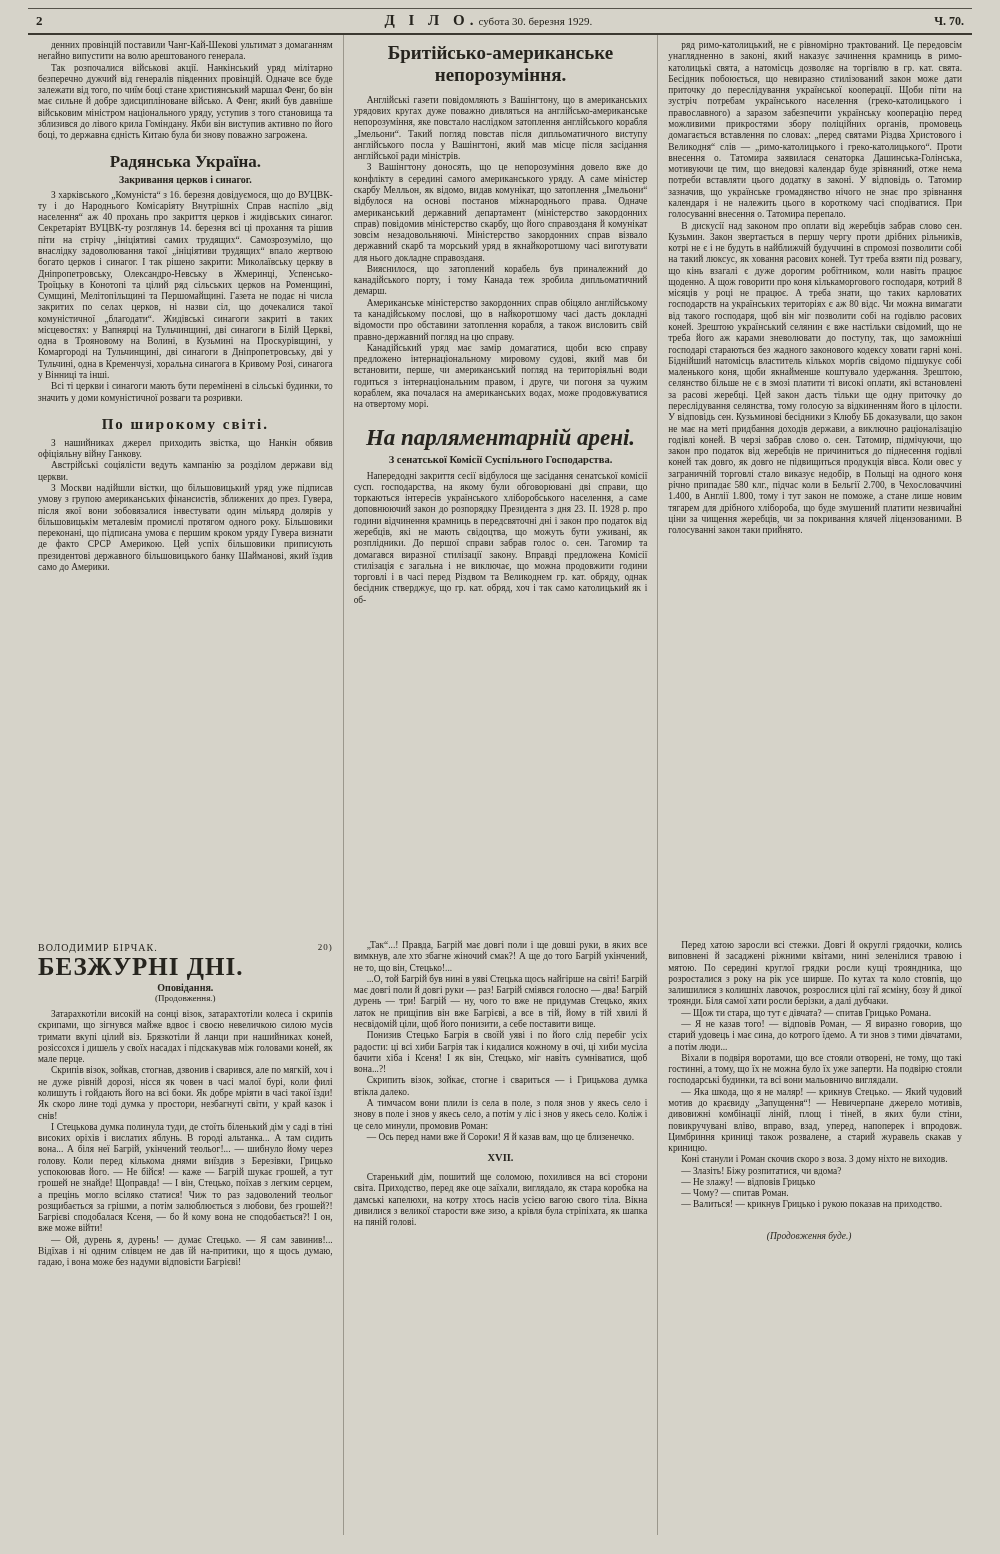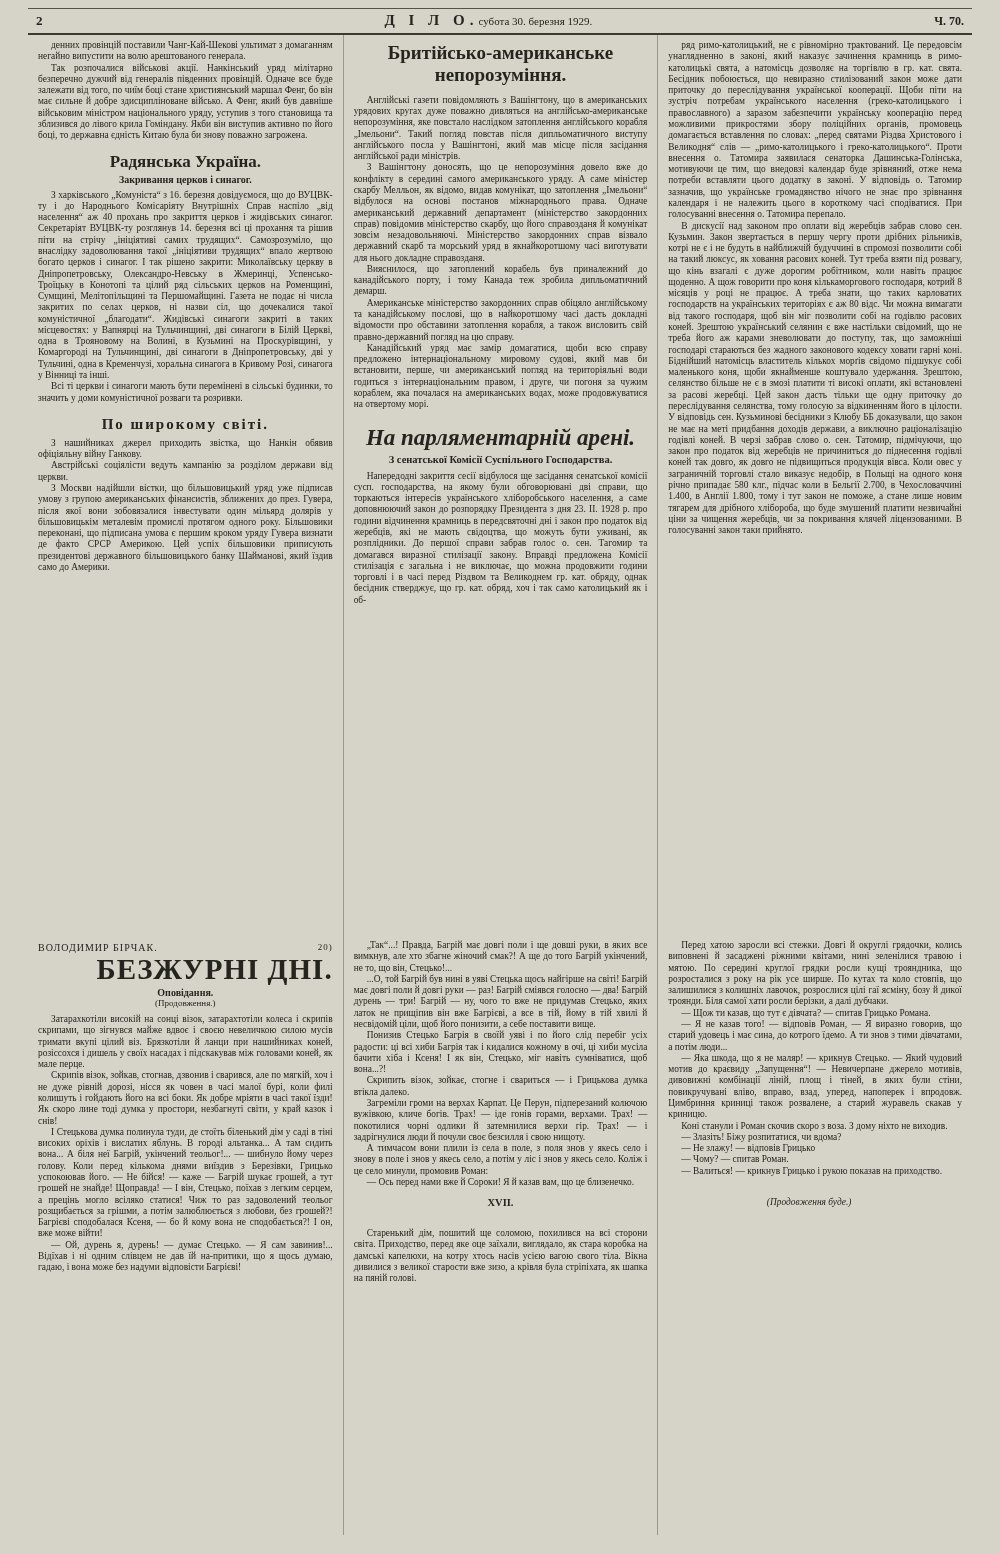--- a/index.html
+++ b/index.html
@@ -36,24 +36,24 @@
   .sec-sub{text-align:center;font-weight:bold;font-size:10px;margin:0 0 5px;}
   .world-title{text-align:center;font-weight:bold;font-size:15px;letter-spacing:2px;margin:12px 0 5px;}
   .brit-title{text-align:center;font-weight:bold;font-size:19px;line-height:1.15;margin:2px 0 9px;}
   .parl-title{text-align:center;font-weight:bold;font-style:italic;font-size:23px;margin:14px 0 3px;}
   .parl-sub{text-align:center;font-weight:bold;font-size:10.5px;margin:0 0 6px;}
 
   
   .story-head{margin-bottom:4px;}
   .story-author{font-size:10px;letter-spacing:1px;margin:2px 0 0;}
   .story-number{float:right;font-size:9px;font-weight:normal;}
-  .story-title{text-align:right;font-weight:bold;font-size:29px;letter-spacing:1px;margin:0 0 1px;}
+  .story-title{text-align:left;font-weight:bold;font-size:25px;letter-spacing:1px;margin:0 0 1px;}
   .story-sub{text-align:center;font-weight:bold;font-size:10px;margin:0;}
   .story-note{text-align:center;font-size:9px;margin:0 0 6px;}
-  .chapter{text-align:center;font-weight:bold;font-size:10.5px;margin:9px 0 20px;}
+  .chapter{text-align:center;font-weight:bold;font-size:10.5px;margin:9px 0 9px;}
   .continued{text-align:center;font-size:9.4px;margin:20px 12px 0 0;font-style:italic;}
 </style>
 </head>
 <body>
 
 <div class="page">
 
   <header class="masthead-row">
     <span class="page-num">2</span>
     <span class="masthead-center">
@@ -131,35 +131,35 @@
           <p class="para">— Ой, дурень я, дурень! — думає Стецько. — Я сам завинив!... Відїхав і ні одним слівцем не дав їй на-притики, що я щось думаю, гадаю, і вона може без надуми відповісти Багрієві!</p>
         </div>
     </div>
 
     <div class="col">
       <div class="plist">
           <p class="para">„Так“...! Правда, Багрій має довгі поли і ще довші руки, в яких все вимкнув, але хто збагне жіночий смак?! А ще до того Багрій укінчений, не то, що він, Стецько!...</p>
           <p class="para">...О, той Багрій був нині в уяві Стецька щось найгірше на світі! Багрій має довгі поли й довгі руки — раз! Багрій сміявся голосно — два! Багрій дурень — три! Багрій — ну, чого то вже не придумав Стецько, яких латок не прищіпив він вже Багрієві, а все в тій, йому в тій хвилі й несвідомій ціли, щоб його понизити, а себе поставити вище.</p>
           <p class="para">Понизив Стецько Багрія в своїй уяві і по його слід перебіг усіх радости: ці всі хиби Багрія так і кидалися кожному в очі, ці хиби мусіла бачити хіба і Ксеня! І як він, Стецько, міг навіть сумніватися, щоб вона...?!</p>
           <p class="para">Скрипить візок, зойкає, стогне і свариться — і Грицькова думка втікла далеко.</p>
-          <p class="para">Загреміли громи на верхах Карпат. Це Перун, підперезаний колючою вужівкою, кличе богів. Трах! — іде гонів горами, верхами. Трах! — покотилися чорні одлики й затемнилися верхи гір. Трах! — і задрігнулися люди й почули своє безсилля і свою нищоту.</p>
           <p class="para">А тимчасом вони плили із села в поле, з поля знов у якесь село і знову в поле і знов у якесь село, а потім у ліс і знов у якесь село. Коліж і це село минули, промовив Роман:</p>
           <p class="para">— Ось перед нами вже й Сороки! Я й казав вам, що це близенечко.</p>
         </div>
       <div class="chapter">XVII.</div>
       <div class="plist">
           <p class="para">Старенький дім, пошитий ще соломою, похилився на всі сторони світа. Приходство, перед яке оце заїхали, виглядало, як стара коробка на дамські капелюхи, на котру хтось насів усією вагою свого тіла. Вікна дивилися з великої старости вже зизо, а крівля була стріпіхата, як шапка на пяній голові.</p>
         </div>
     </div>
 
     <div class="col">
       <div class="plist">
           <p class="para">Перед хатою заросли всі стежки. Довгі й округлі грядочки, колись виповнені й засаджені ріжними квітами, нині зеленілися травою і мятою. По середині круглої грядки росли кущі трояндника, що розросталися з року на рік усе ширше. По кутах та коло стовпів, що залишилися з колишніх лавочок, розрослися цілі гаї ясміну, бозу й дикої троянди. Біля самої хати росли берізки, а далі дубчаки.</p>
-          <p class="para">— Щож ти казав, що тут є дівчата? — спитав Грицько Романа.</p>
+          <p class="para">— Щож ти стара, що тут є дівчата? — спитав Грицько Романа.</p>
           <p class="para">— Я не казав того! — відповів Роман, — Я виразно говорив, що старий удовець і має сина, до котрого їдемо. А ти знов з тими дівчатами, а потім люди...</p>
+          <p class="para">Віхали в подвіря воротами, що все стояли отворені, не тому, що такі гостинні, а тому, що їх не можна було їх уже заперти. На подвірю стояли господарські будинки, та всі вони мальовничо виглядали.</p>
           <p class="para">— Яка шкода, що я не маляр! — крикнув Стецько. — Який чудовий мотив до краєвиду „Запущення“! — Невичерпане джерело мотивів, дивовижні комбінації ліній, площ і тіней, в яких були стіни, повикручувані вліво, вправо, взад, уперед, напоперек і впродовж. Цимбриння криниці також розвалене, а старий журавель скакав у криницю.</p>
           <p class="para">Коні станули і Роман скочив скоро з воза. З дому ніхто не виходив.</p>
           <p class="para">— Злазіть! Біжу розпитатися, чи вдома?</p>
           <p class="para">— Не злажу! — відповів Грицько</p>
           <p class="para">— Чому? — спитав Роман.</p>
           <p class="para">— Валиться! — крикнув Грицько і рукою показав на приходство.</p>
         </div>
       <div class="continued">(Продовження буде.)</div>
     </div>
 

